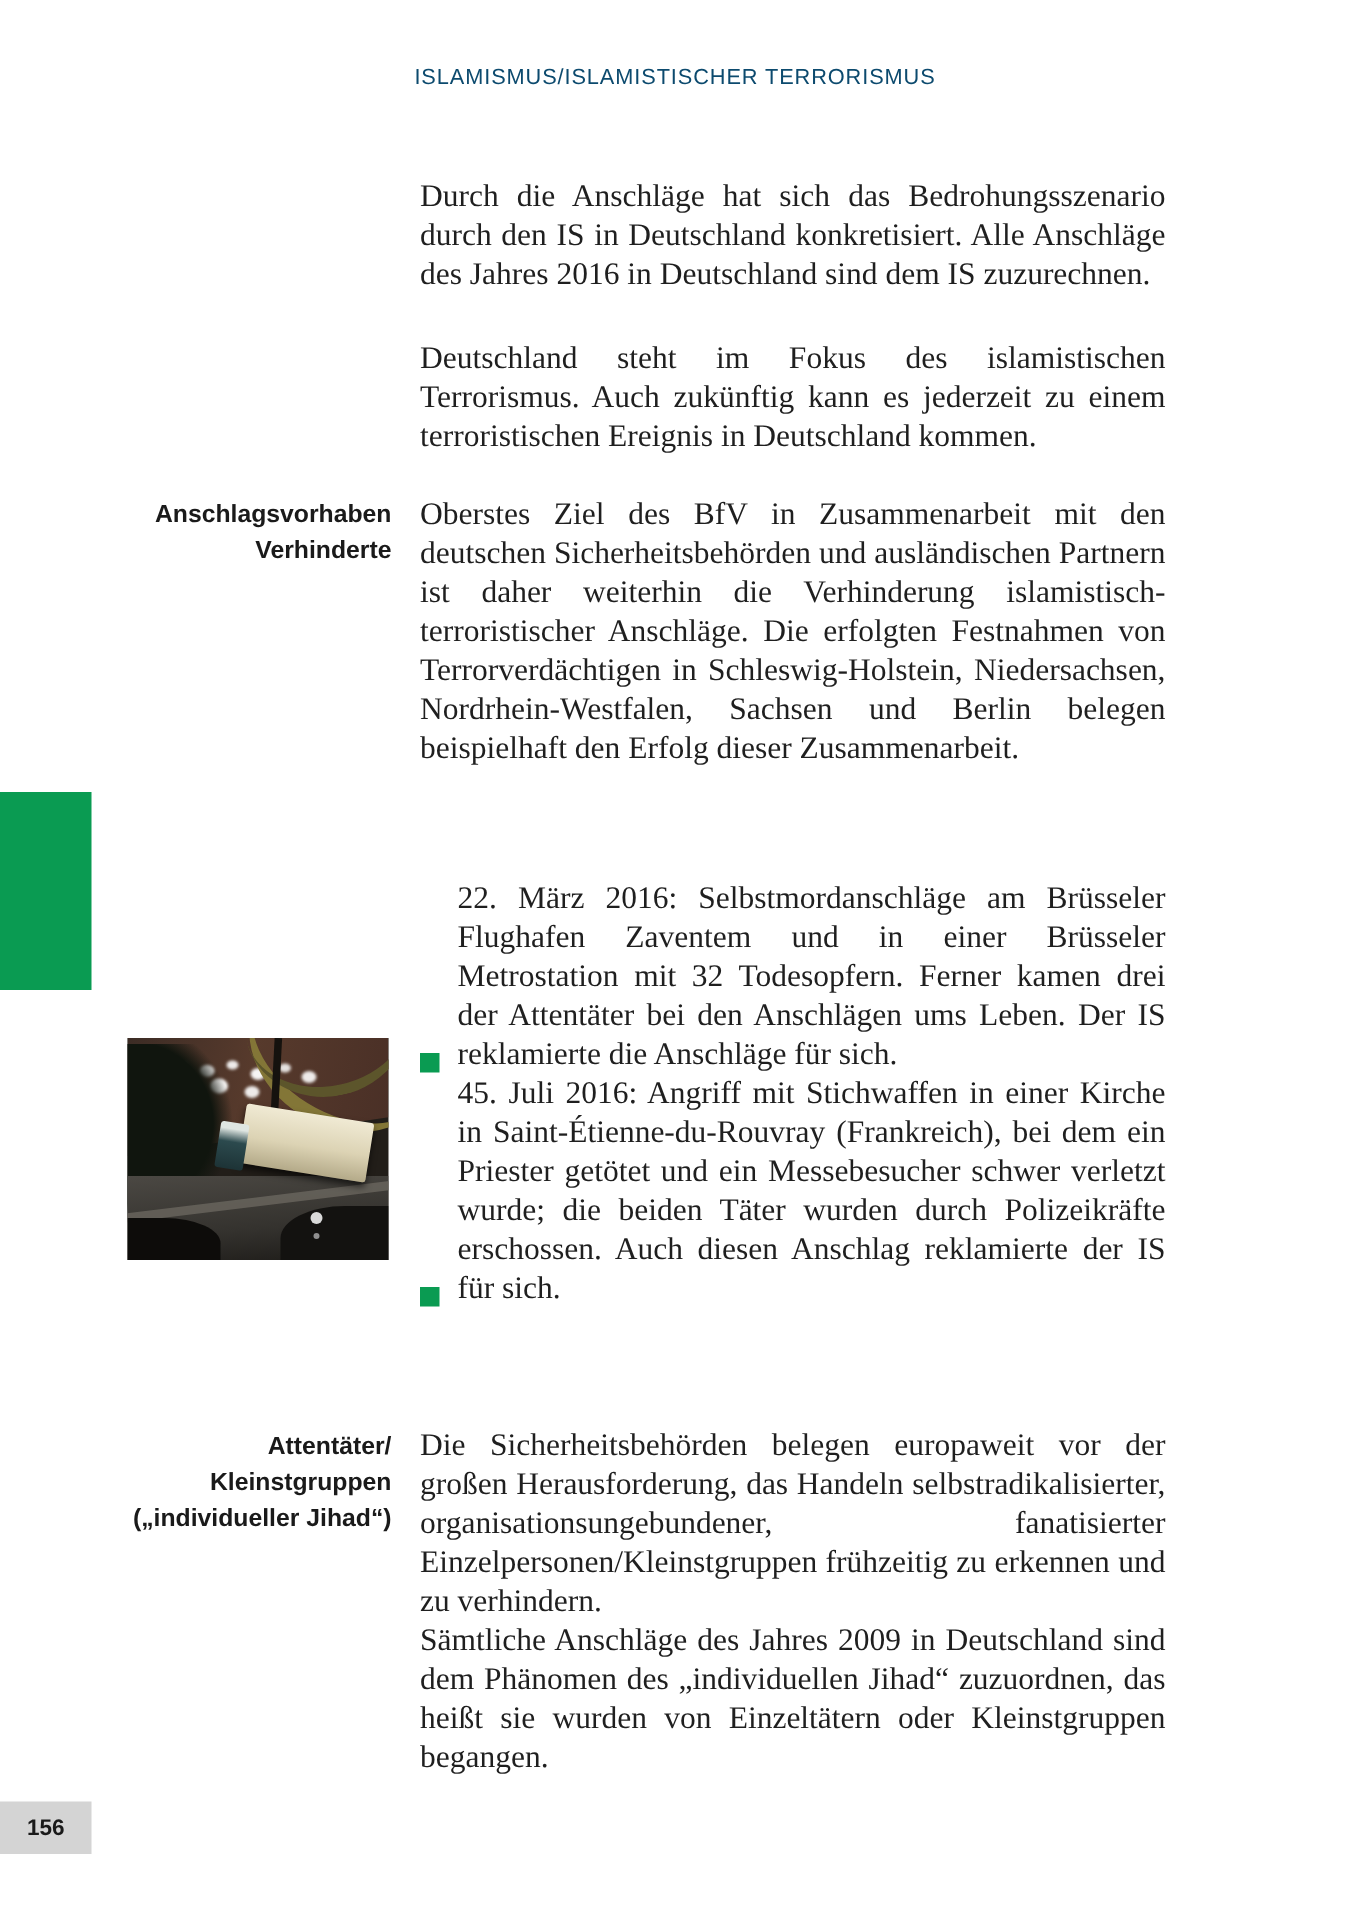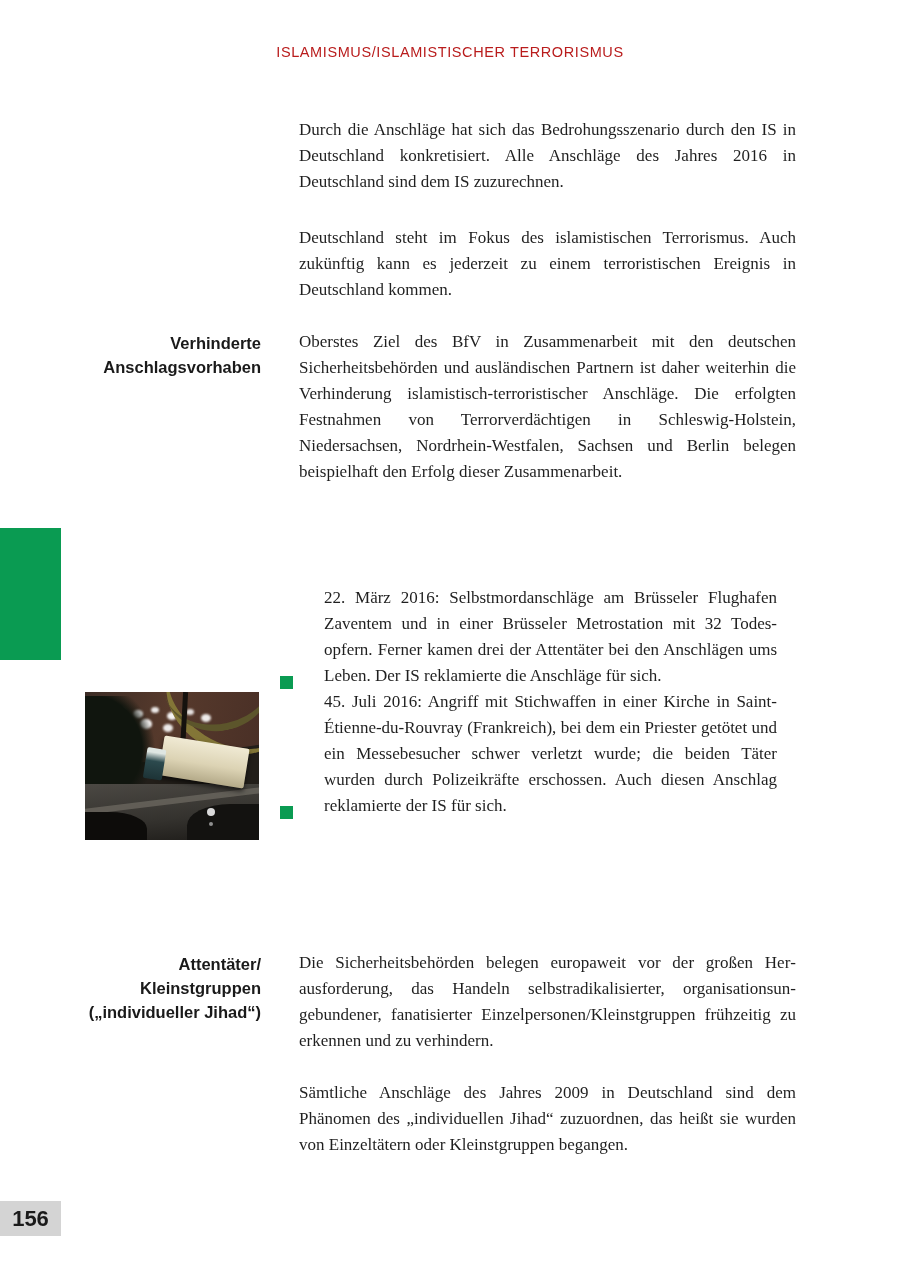--- a/index.html
+++ b/index.html
@@ -14,34 +14,33 @@
   }
   .header {
     position: absolute;
     top: 44px;
     left: 0;
     width: 900px;
     text-align: center;
     font-family: "Liberation Sans", sans-serif;
     font-size: 14.5px;
     letter-spacing: 0.6px;
-    color: #b91c1c;
+    color: #0c4a6e;
     white-space: nowrap;
   }
   .col {
     position: absolute;
     left: 280px;
     width: 497px;
   }
   .body-text {
-    font-size: 17px;
+    font-size: 21px;
     line-height: 26px;
     text-align: justify;
     hyphens: manual;
-    margin-left: 19px;
     -webkit-hyphens: manual;
   }
   .margin-label {
     position: absolute;
     left: 40px;
     width: 221px;
     text-align: right;
     font-family: "Liberation Sans", sans-serif;
     font-weight: bold;
     font-size: 16.5px;
@@ -72,21 +71,21 @@
     position: absolute;
     left: 0;
     top: 1201px;
     width: 61px;
     height: 35px;
     display: flex;
     align-items: center;
     justify-content: center;
     font-family: "Liberation Sans", sans-serif;
     font-weight: bold;
-    font-size: 22px;
+    font-size: 15px;
     color: #1a1a1a;
   }
   
   .photo {
     position: absolute;
     left: 85px;
     top: 692px;
     width: 174px;
     height: 148px;
     background: #221e19;
@@ -172,22 +171,22 @@
 
   <div class="header">ISLAMISMUS/ISLAMISTISCHER TERRORISMUS</div>
 
   <div class="green-tab" style="background-color: rgb(10, 155, 82);"></div>
 
   <div class="col body-text" style="top:117px">Durch die Anschläge hat sich das Bedrohungsszenario durch den IS in Deutschland konkretisiert. Alle Anschläge des Jahres 2016 in Deutschland sind dem IS zuzurechnen.</div>
 
   <div class="col body-text" style="top:225px">Deutschland steht im Fokus des islamistischen Terrorismus. Auch zukünftig kann es jederzeit zu einem terroristischen Ereignis in Deutschland kommen.</div>
 
   <div class="margin-label" style="top:331px">
+    <div>Anschlagsvorhaben</div>
     <div>Verhinderte</div>
-    <div>Anschlagsvorhaben</div>
   </div>
   <div class="col body-text" style="top:329px">Oberstes Ziel des BfV in Zusammenarbeit mit den deutschen Sicherheitsbehörden und ausländischen Partnern ist daher wei­terhin die Verhinderung islamistisch-terroristischer Anschläge. Die erfolgten Festnahmen von Terrorverdächtigen in Schleswig-Holstein, Niedersachsen, Nordrhein-Westfalen, Sachsen und Berlin belegen beispielhaft den Erfolg dieser Zusammenarbeit.</div>
 
 
   <ul class="col bullet-list" style="top:585px">
     <li class="bullet-item">
       <span class="bullet-marker" style="background-color: rgb(10, 155, 82);"></span>
       <span class="bullet-text body-text">22. März 2016: Selbstmordanschläge am Brüsseler Flughafen Zaventem und in einer Brüsseler Metrostation mit 32 Todes­opfern. Ferner kamen drei der Attentäter bei den Anschlägen ums Leben. Der IS reklamierte die Anschläge für sich.</span>
     </li>
     <li class="bullet-item">

